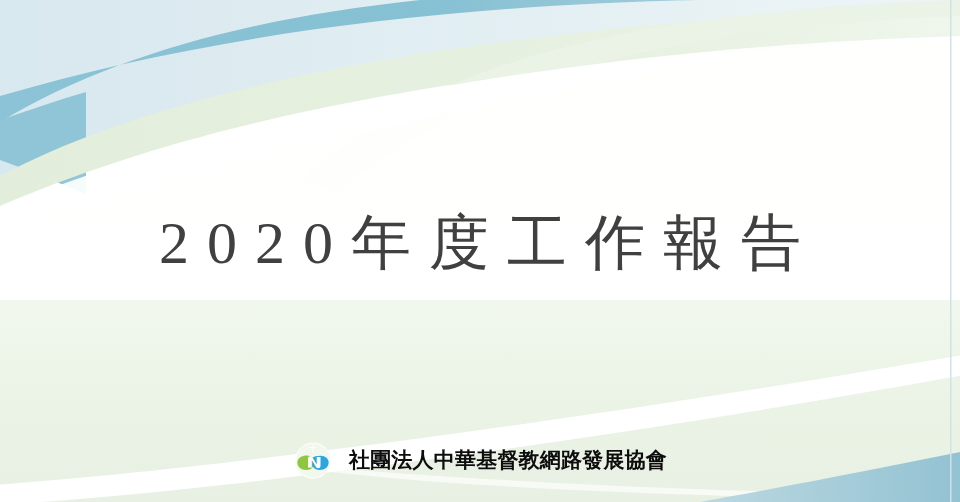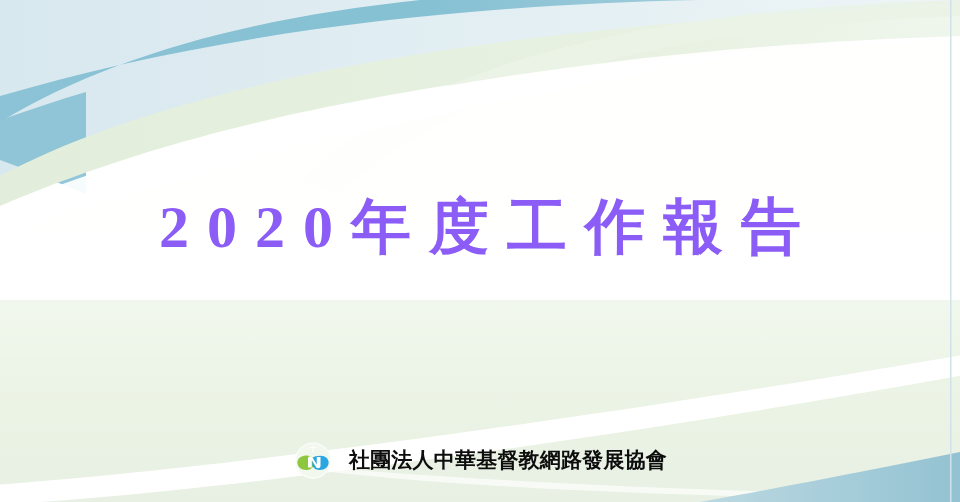--- a/index.html
+++ b/index.html
@@ -37,25 +37,25 @@
     left: 0;
     top: 196px;
     width: 960px;
     text-align: center;
     z-index: 5;
   }
   .title {
     font-family: "Liberation Serif", "DejaVu Serif", serif;
     font-size: 60px;
     line-height: 1.05;
-    font-weight: 700;
+    font-weight: 400;
     letter-spacing: 0.30em;
     text-indent: 0.30em;
-    color: #8b5cf6;
-    margin: 0;
+    color: #404040;
+    margin: 16px;
     white-space: nowrap;
   }
 
   
   .footer {
     position: absolute;
     left: 0;
     top: 440px;
     width: 960px;
     display: flex;

